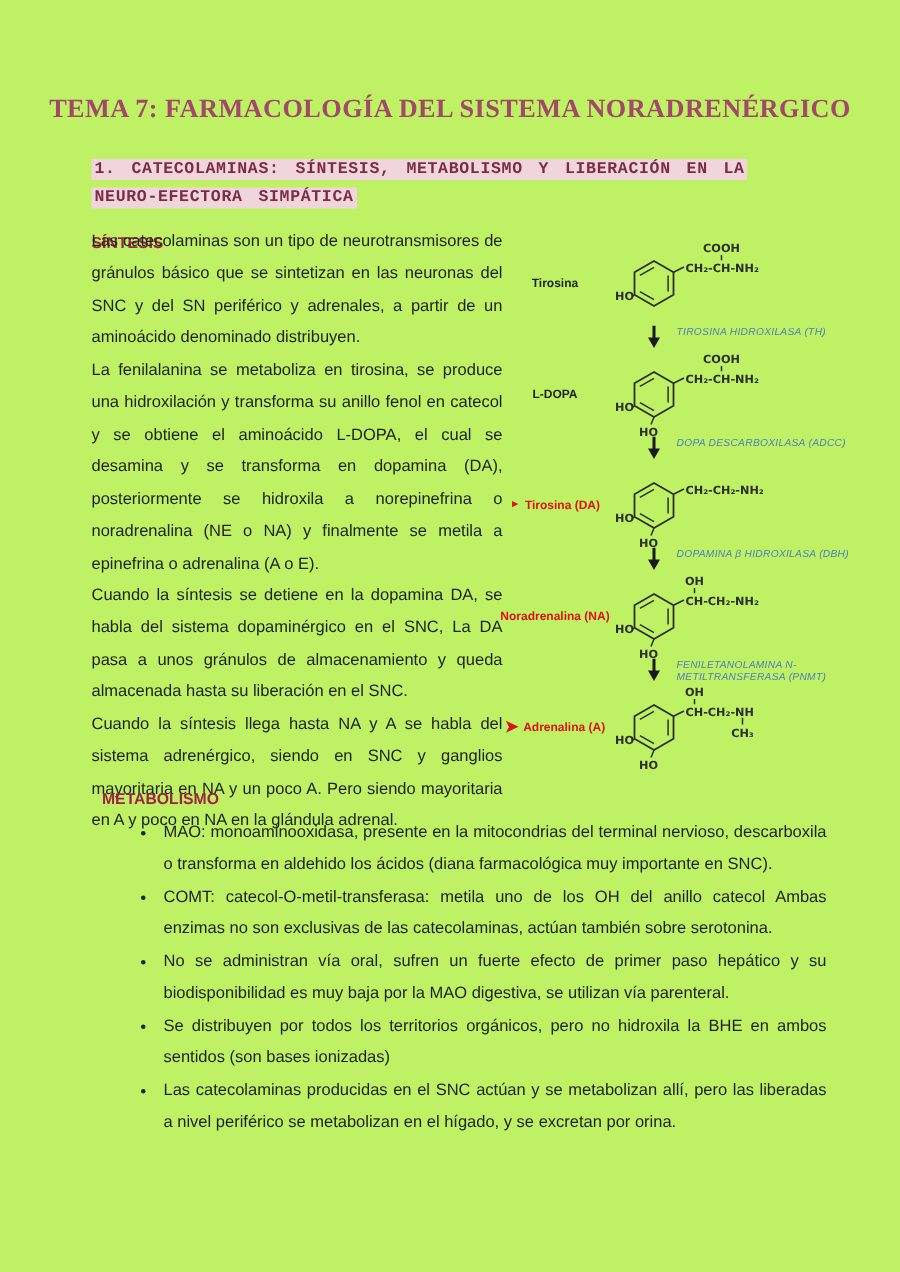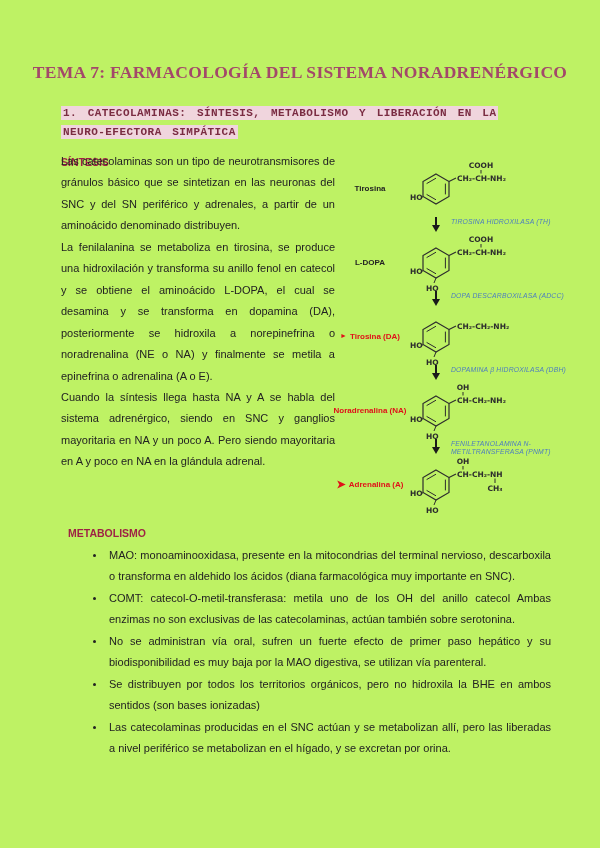--- a/index.html
+++ b/index.html
@@ -69,20 +69,21 @@
 
   <div class="section-heading">
     <span class="hl">1. CATECOLAMINAS: SÍNTESIS, METABOLISMO Y LIBERACIÓN EN LA NEURO-EFECTORA SIMPÁTICA</span>
   </div>
 
   <div class="subheading" id="sintesis-heading">SÍNTESIS</div>
 
   <div class="body-col">
     <p><span>Las </span><b>catecolaminas</b><span> son un tipo de neurotransmisores de gránulos básico que se sintetizan en las </span><b>neuronas del SNC</b><span> y del </span><b>SN periférico y adrenales</b><span>, a partir de un aminoácido denominado </span><b>distribuyen.</b></p>
     <p><span>La fenilalanina se metaboliza en tirosina, se produce una hidroxilación y transforma su anillo fenol en catecol y se obtiene el aminoácido </span><b>L-DOPA</b><span>, el cual se desamina y se transforma en </span><b>dopamina</b><span> (DA), posteriormente se hidroxila a </span><b>norepinefrina o noradrenalina</b><span> (NE o NA) y finalmente se metila a </span><b>epinefrina o adrenalina</b><span> (A o E).</span></p>
+    <p><span>Cuando la síntesis se detiene en la </span><b>dopamina</b><span> DA, se habla del </span><b>sistema dopaminérgico</b><span> en el SNC, La DA pasa a unos gránulos de almacenamiento y queda almacenada hasta su liberación en el SNC.</span></p>
     <p><span>Cuando la síntesis llega hasta </span><b>NA y A</b><span> se habla del sistema </span><b>adrenérgico</b><span>, siendo en SNC y ganglios mayoritaria en NA y un poco A. Pero siendo mayoritaria en A y poco en NA en la glándula adrenal.</span></p>
   </div>
 
   <div class="lower">
     <div class="subheading">METABOLISMO</div>
     <ul>
       <li><b>MAO</b><span>: monoaminooxidasa, presente en la mitocondrias del terminal nervioso, descarboxila o transforma en aldehido los ácidos (diana farmacológica muy importante en SNC).</span></li>
       <li><b>COMT</b><span>: catecol-O-metil-transferasa: metila uno de los OH del anillo catecol Ambas enzimas no son exclusivas de las catecolaminas, actúan también sobre serotonina.</span></li>
     </ul>
     <ul>

